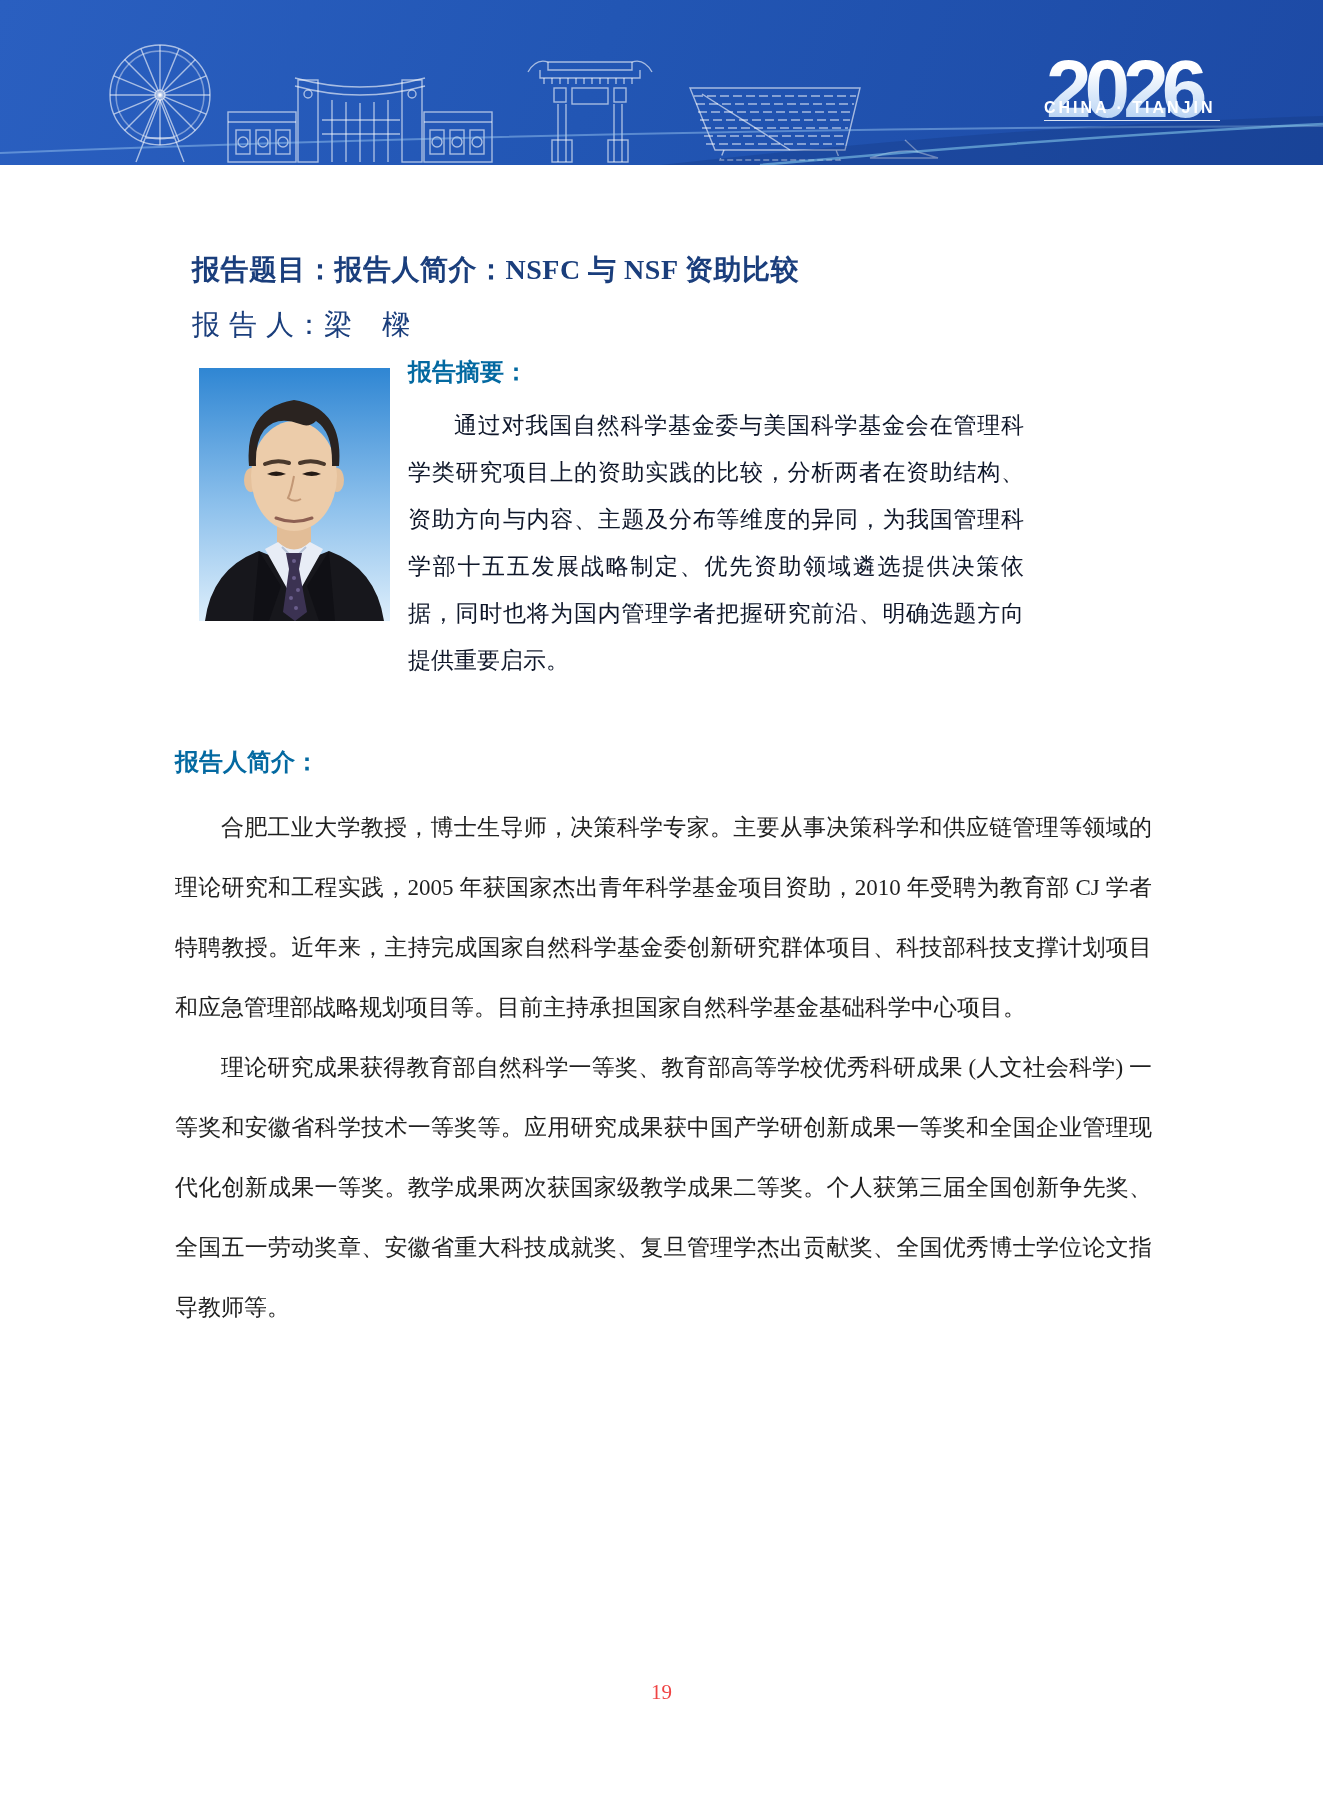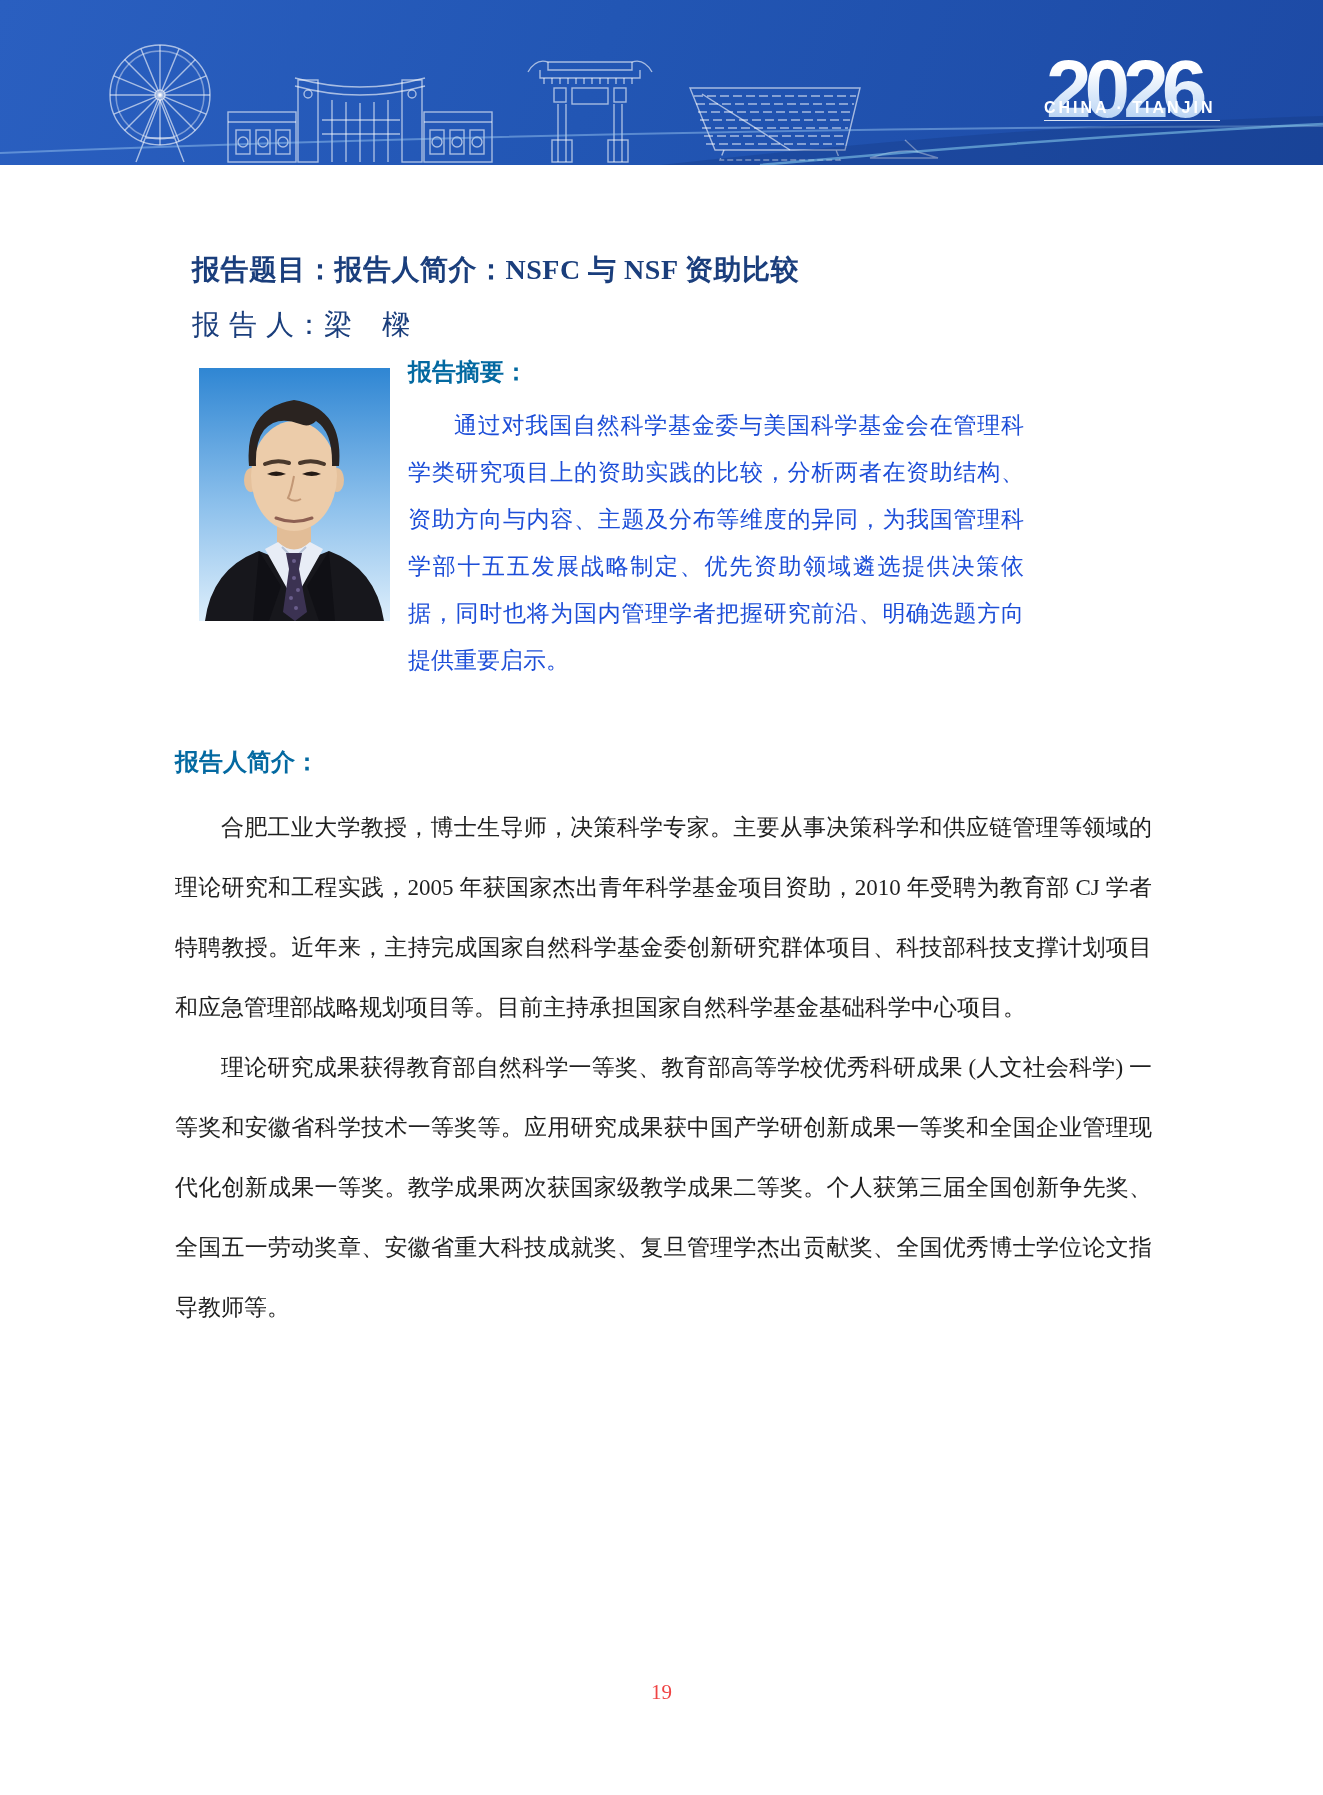--- a/index.html
+++ b/index.html
@@ -40,21 +40,21 @@
     letter-spacing:1px;white-space:nowrap;
   }
   .abstract-row{display:flex;margin-top:24px;}
   .photo-frame{flex:0 0 191px;margin-left:24px;width:191px;height:253px;}
   .abstract-col{margin-left:18px;width:616px;margin-top:-12px;}
   .sec-heading{
     font-size:24px;font-weight:bold;color:#0369a1;
     font-family:"Liberation Sans","DejaVu Sans",sans-serif;
   }
   .abstract-text{
-    margin:14px 0 0 0;font-size:23px;line-height:47px;color:#1d4ed8;
+    margin:14px 0 0 0;font-size:23px;line-height:47px;color:#0f172a;
     text-align:justify;text-indent:2em;
   }
   .bio-heading{margin-top:62px;}
   .bio-para{
     margin:0;font-size:23px;line-height:60px;color:#1f1f1f;
     text-align:justify;text-indent:2em;
   }
   .bio-para.first{margin-top:20px;}
   .page-number{
     position:absolute;top:1680px;left:0;width:100%;text-align:center;

